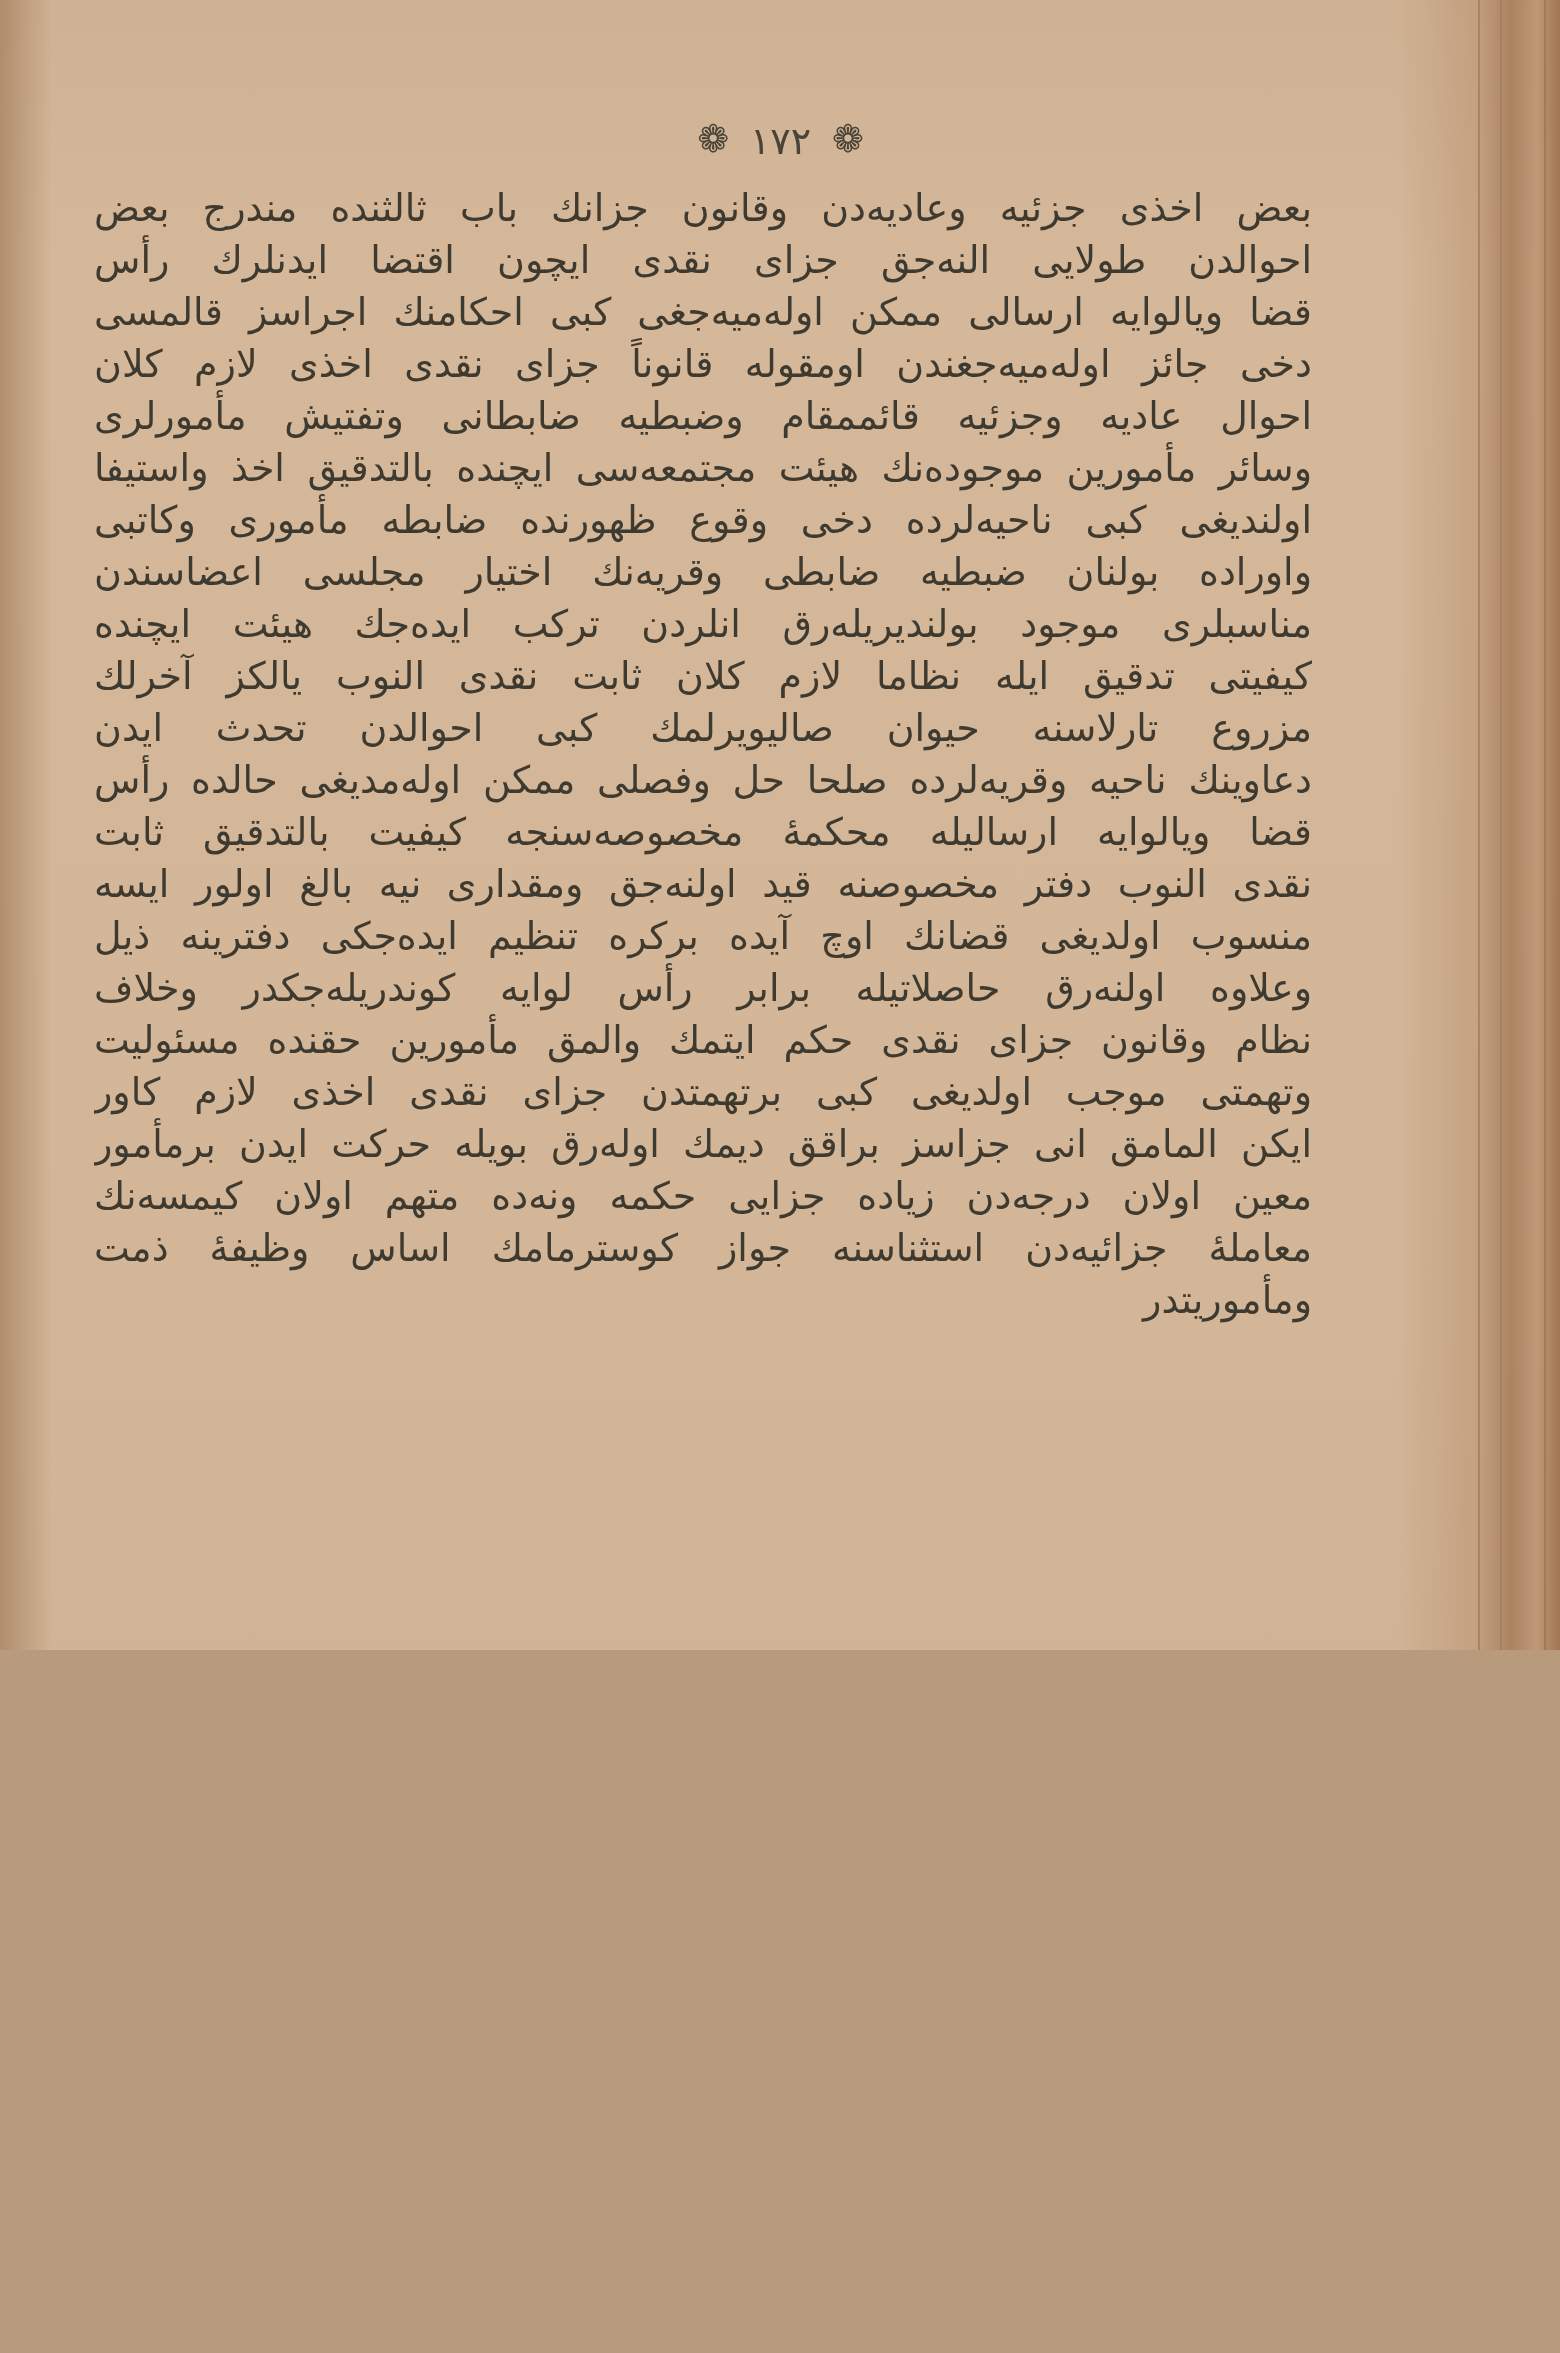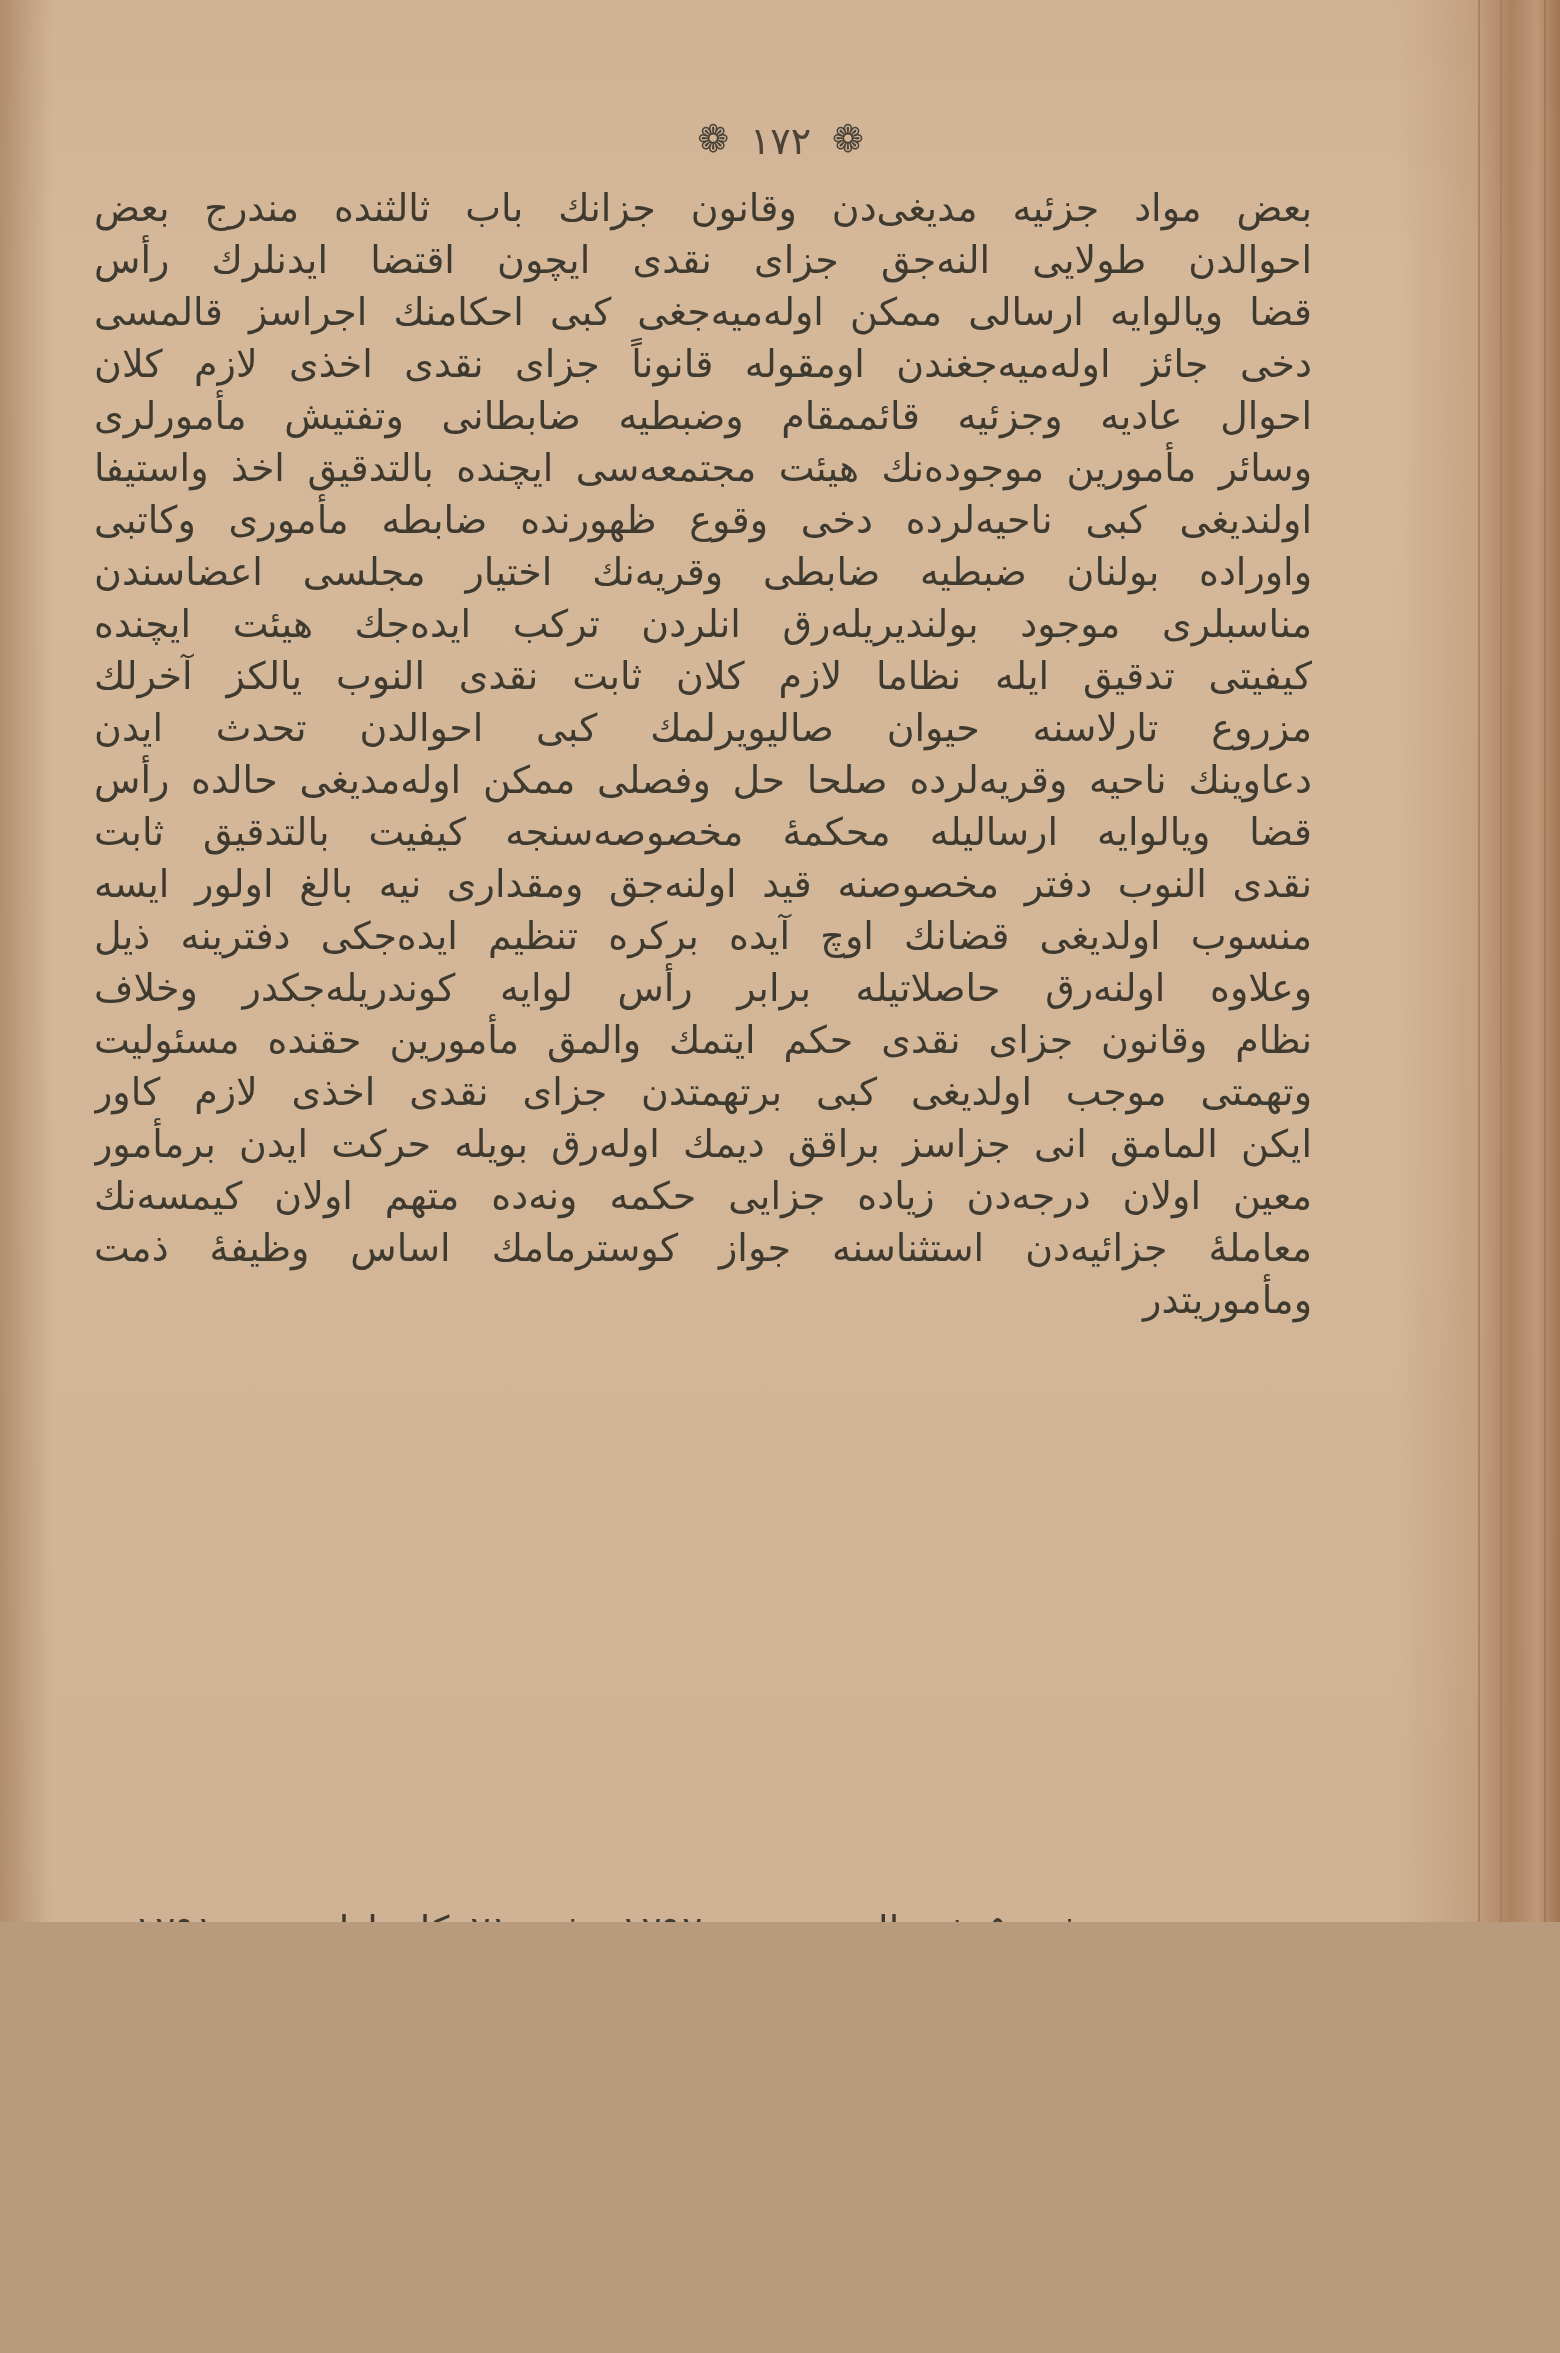--- a/index.html
+++ b/index.html
@@ -6,21 +6,21 @@
       margin: 0;
       padding: 0;
       width: 1561px;
       height: 2354px;
       overflow: hidden;
       background: #b89a7c;
     }
     .page {
       position: relative;
       width: 1561px;
-      height: 1922px;
+      height: 1650px;
       background:
         linear-gradient(to right,
           rgba(150,110,75,0.55) 0px,
           rgba(190,155,120,0.0) 52px,
           rgba(0,0,0,0) 1397px,
           rgba(170,125,90,0.35) 1476px,
           rgba(160,115,80,0.75) 1511px,
           rgba(175,130,95,0.55) 1537px,
           rgba(150,105,70,0.85) 1561px),
         linear-gradient(to bottom,
@@ -139,21 +139,21 @@
   <div class="fold-line fold-2"></div>
   <div class="fold-line fold-3"></div>
 
   <div class="page-number">
     <span class="ornament">❁</span>
     <span>١٧٢</span>
     <span class="ornament">❁</span>
   </div>
 
   <div class="body-text">
-    <div class="line">بعض مواد جزئیه مدیغی‌دن وقانون جزانك باب ثالثنده مندرج بعض</div>
+    <div class="line">بعض اخذی جزئیه وعادیه‌دن وقانون جزانك باب ثالثنده مندرج بعض</div>
     <div class="line">احوالدن طولایی النه‌جق جزای نقدی ایچون اقتضا ایدنلرك رأس</div>
     <div class="line">قضا ویالوایه ارسالی ممكن اوله‌میه‌جغی كبی احكامنك اجراسز قالمسی</div>
     <div class="line">دخی جائز اوله‌میه‌جغندن اومقوله قانوناً جزای نقدی اخذی لازم كلان</div>
     <div class="line">احوال عادیه وجزئیه قائممقام وضبطیه ضابطانی وتفتیش مأمورلری</div>
     <div class="line">وسائر مأمورین موجوده‌نك هیئت مجتمعه‌سی ایچنده بالتدقیق اخذ واستیفا</div>
     <div class="line">اولندیغی كبی ناحیه‌لرده دخی وقوع ظهورنده ضابطه مأموری وكاتبی</div>
     <div class="line">واوراده بولنان ضبطیه ضابطی وقریه‌نك اختیار مجلسی اعضاسندن</div>
     <div class="line">مناسبلری موجود بولندیریله‌رق انلردن تركب ایده‌جك هیئت ایچنده</div>
     <div class="line">كیفیتی تدقیق ایله نظاما لازم كلان ثابت نقدی النوب یالكز آخرلك</div>
     <div class="line">مزروع تارلاسنه حیوان صالیویرلمك كبی احوالدن تحدث ایدن</div>

